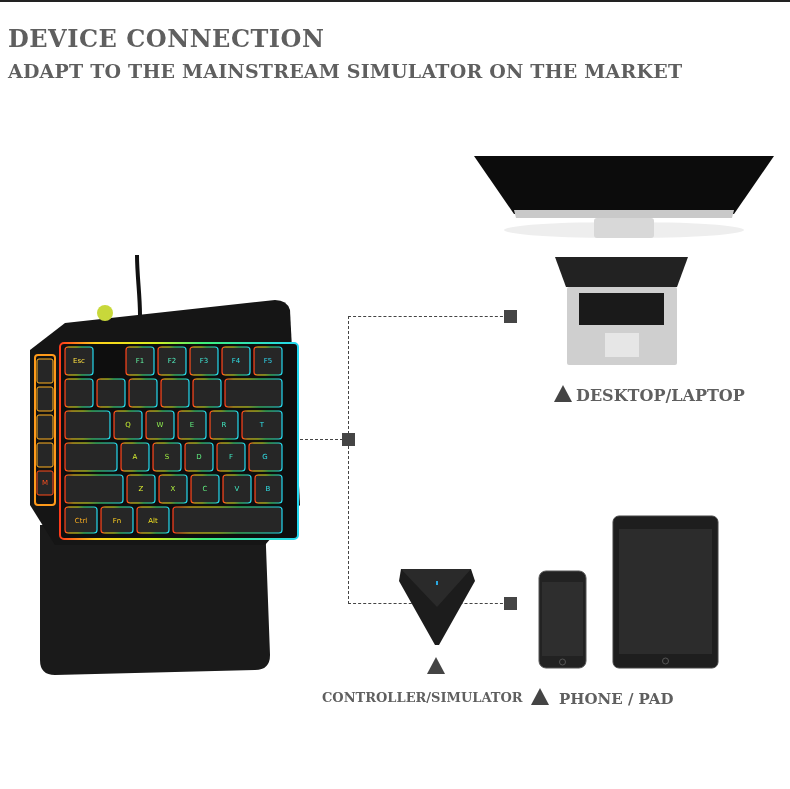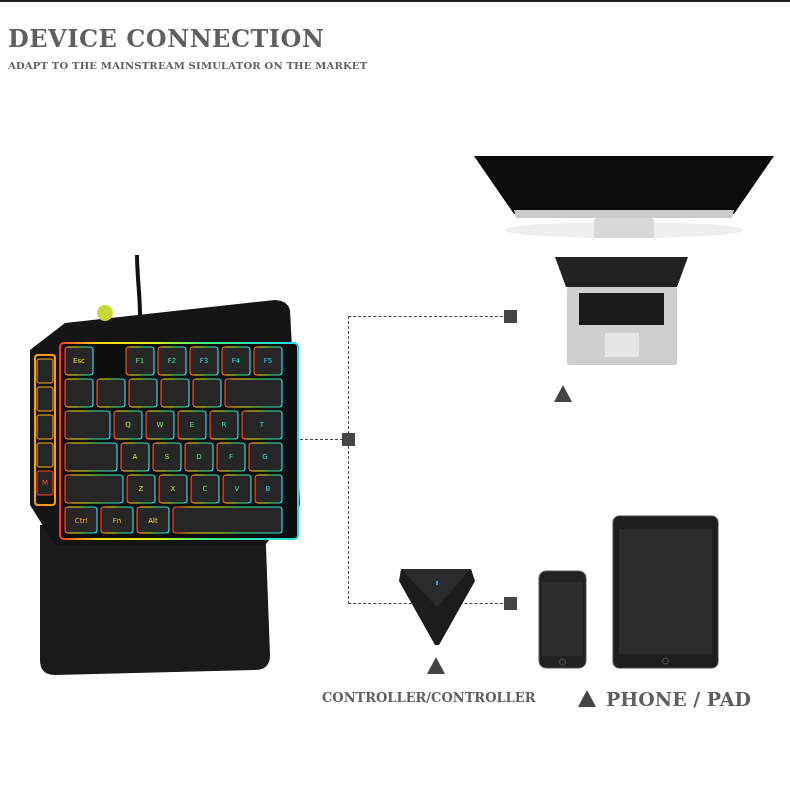--- a/index.html
+++ b/index.html
@@ -1,19 +1,19 @@
 <!DOCTYPE html>
 <html><head>
   <meta charset="utf-8">
   <style>
     html, body { margin: 0; padding: 0; background: #fff; }
     body { width: 790px; height: 789px; position: relative; overflow: hidden; font-family: "DejaVu Serif", serif; }
     .topline { position: absolute; left: 0; top: 0; width: 790px; height: 2px; background: #222; }
     .title { position: absolute; left: 8px; top: 24px; font-family: "DejaVu Serif", serif; font-weight: bold; font-size: 24px; color: #5f5f5f; letter-spacing: 0.5px; }
-    .subtitle { position: absolute; left: 8px; top: 60px; font-family: "DejaVu Serif", serif; font-weight: bold; font-size: 10px; color: #5f5f5f; letter-spacing: 0.2px; }
+    .subtitle { position: absolute; left: 8px; top: 60px; font-family: "DejaVu Serif", serif; font-weight: bold; font-size: 19px; color: #5f5f5f; letter-spacing: 0.2px; }
     .label { position: absolute; font-family: "DejaVu Serif", serif; font-weight: bold; color: #5f5f5f; white-space: nowrap; }
     .tri { display: inline-block; width: 0; height: 0; border-left: 9px solid transparent; border-right: 9px solid transparent; border-bottom: 17px solid #444; vertical-align: -1px; margin-right: 4px; }
     .dash-h { position: absolute; height: 0; border-top: 1.3px dashed #444; }
     .dash-v { position: absolute; width: 0; border-left: 1.3px dashed #444; }
     .node { position: absolute; width: 13px; height: 13px; background: #454545; }
     svg { position: absolute; }
   </style>
 </head>
 <body>
 
@@ -138,21 +138,21 @@
 </svg>
 
 <svg width="140" height="115" style="left:555px; top:255px;" viewBox="0 0 140 115">
   <path d="M0 2 L133 2 L122 32 L11 32 Z" fill="#222"></path>
   <rect x="12" y="32" width="110" height="78" rx="2" fill="#cfcfcf"></rect>
   <rect x="24" y="38" width="85" height="32" fill="#1a1a1a"></rect>
   <rect x="50" y="78" width="34" height="24" fill="#e6e6e6"></rect>
 </svg>
 
 <div class="label" style="left:554px; top:385px; font-size:16px;">
-  <span class="tri"></span>
+  <span class="tri"></span><span>DESKTOP/LAPTOP</span>
 </div>
 
 <svg width="80" height="80" style="left:397px; top:567px;" viewBox="0 0 80 80">
   <path d="M4 2 L74 2 L78 14 L42 78 L38 78 L2 14 Z" fill="#1c1c1c"></path>
   <path d="M4 2 L74 2 L40 40 Z" fill="#2a2a2a"></path>
   <rect x="39" y="14" width="2" height="4" fill="#2aa8e0"></rect>
 </svg>
 <div class="label" style="left:427px; top:657px;"><span class="tri"></span></div>
 
 <svg width="50" height="100" style="left:538px; top:570px;" viewBox="0 0 50 100">
@@ -160,16 +160,16 @@
   <rect x="4" y="12" width="41" height="74" fill="#2e2e2e"></rect>
   <circle cx="24.5" cy="92" r="3" fill="none" stroke="#555"></circle>
 </svg>
 
 <svg width="108" height="155" style="left:612px; top:515px;" viewBox="0 0 108 155">
   <rect x="1" y="1" width="105" height="152" rx="6" fill="#1e1e1e" stroke="#444"></rect>
   <rect x="7" y="14" width="93" height="125" fill="#2c2c2c"></rect>
   <circle cx="53.5" cy="146" r="3" fill="none" stroke="#555"></circle>
 </svg>
 
-<div class="label" style="left:322px; top:690px; font-size:13px;">CONTROLLER/CONTROLLER</div>
-<div class="label" style="left:578px; top:688px; font-size:19px;">
+<div class="label" style="left:322px; top:690px; font-size:13px;">CONTROLLER/SIMULATOR</div>
+<div class="label" style="left:531px; top:688px; font-size:15px;">
   <span class="tri"></span><span style="margin-left:6px;">PHONE / PAD</span>
 </div>
 
 </body></html>

